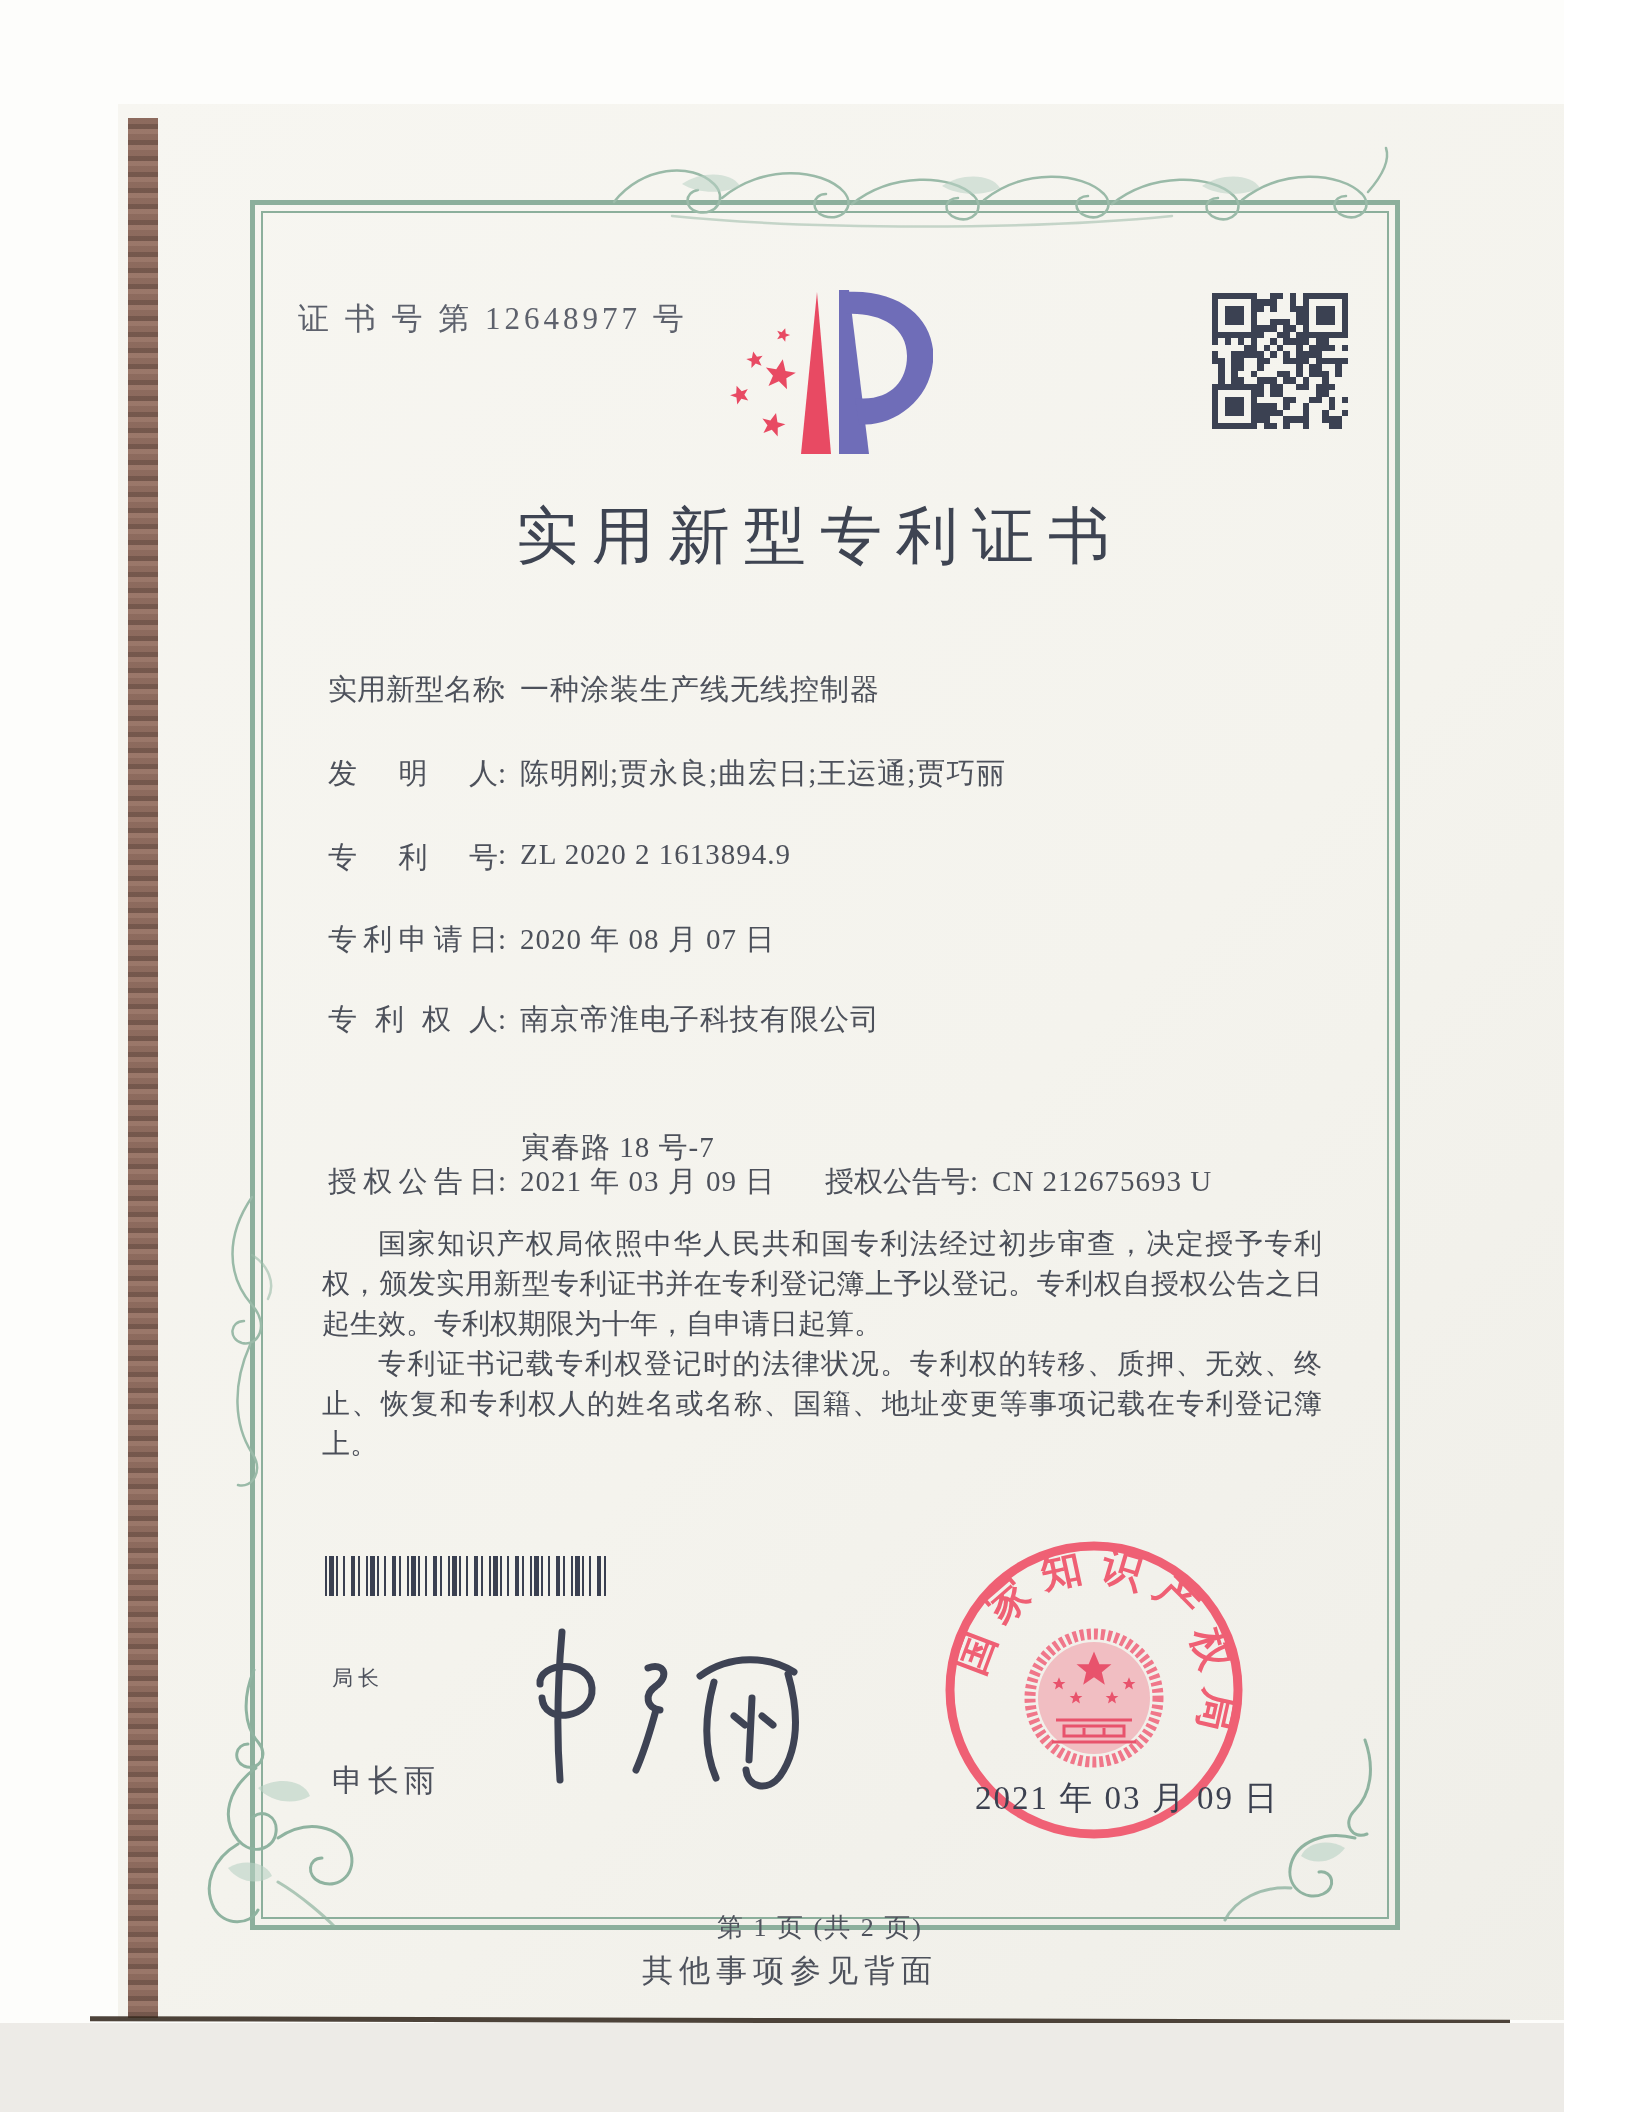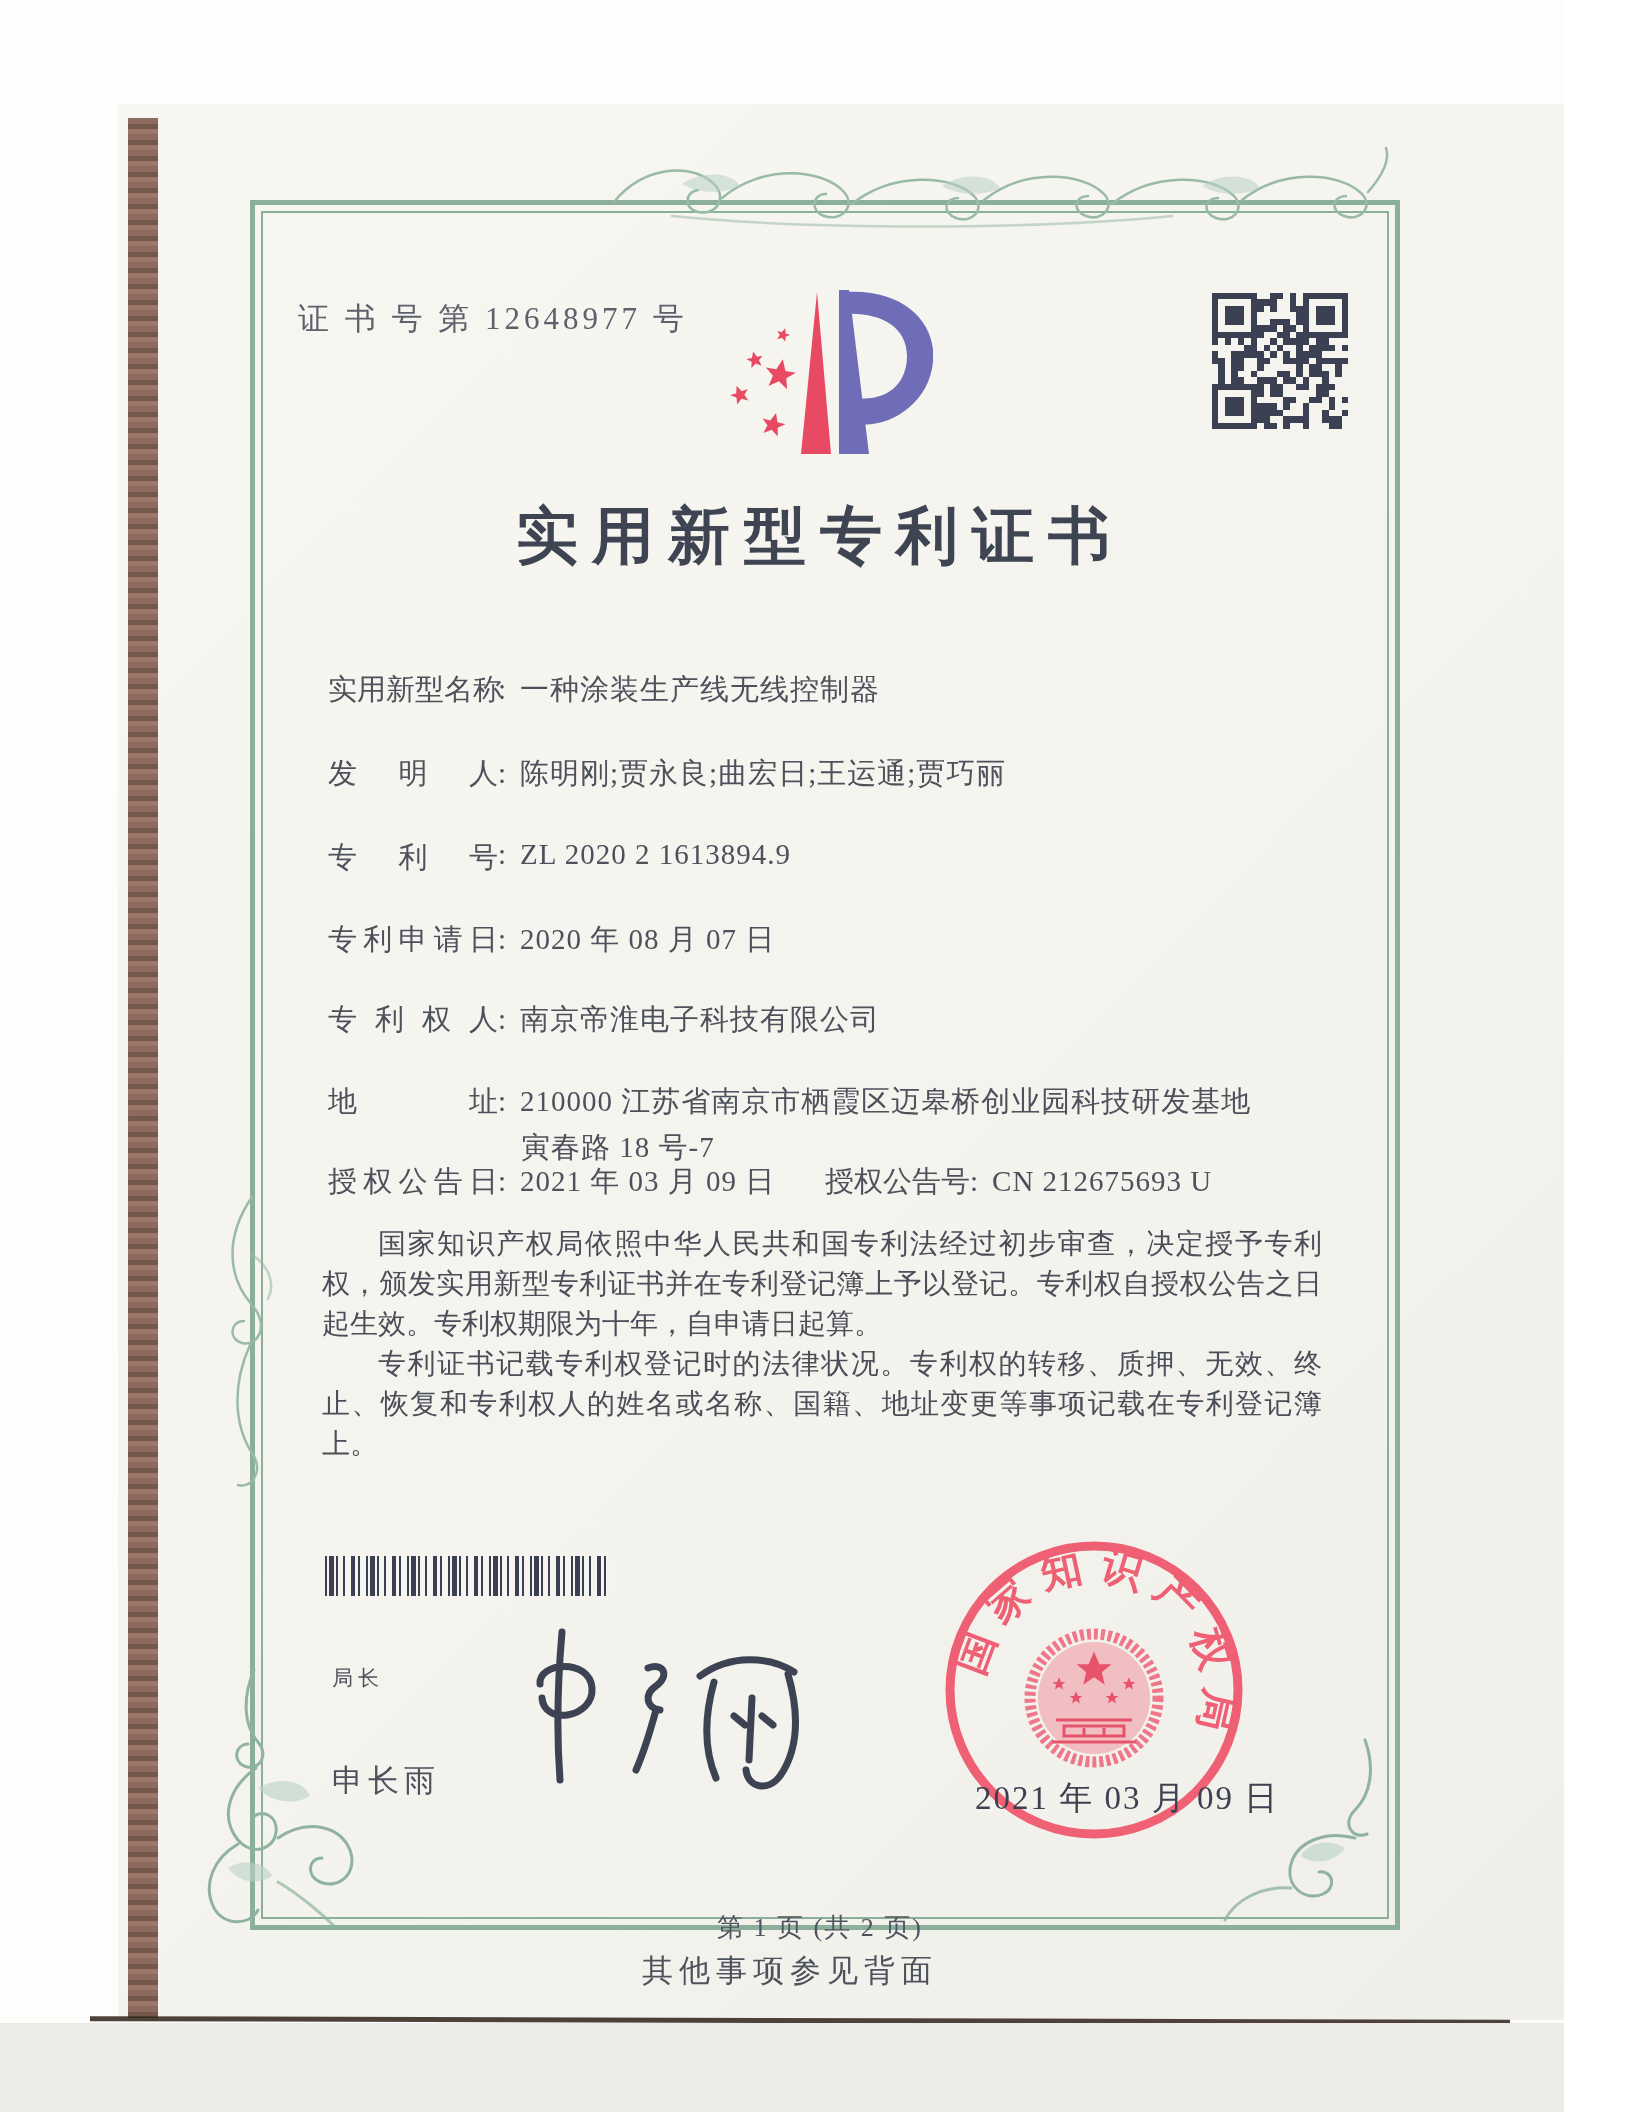--- a/index.html
+++ b/index.html
@@ -16,21 +16,21 @@
   .below-edge{position:absolute;left:0;top:2023px;width:1632px;height:89px;background:#edebe7;}
   
   .frame{position:absolute;left:250px;top:200px;width:1140px;height:1720px;
          border:5px solid #8caf9c;}
   .frame-inner{position:absolute;left:6px;top:6px;right:6px;bottom:6px;border:2px solid #8caf9c;}
   
   .orn{position:absolute;pointer-events:none;}
   
   .cert-no{position:absolute;left:298px;top:298px;font-size:31px;color:#5d616c;letter-spacing:4px;}
   .title{position:absolute;left:250px;top:494px;width:1140px;text-align:center;
-         font-size:62px;font-weight:bold;color:#3e4452;letter-spacing:14px;}
+         font-size:62px;font-weight:normal;color:#3e4452;letter-spacing:14px;}
   .frow{position:absolute;left:328px;width:1030px;font-size:29px;color:#4d515b;white-space:nowrap;}
   .flabel{display:inline-block;width:170px;text-align:justify;text-align-last:justify;vertical-align:top;}
   .fcolon{display:inline-block;margin-right:14px;}
   .fvalue{letter-spacing:1px;}
   .addr2{position:absolute;left:521px;top:1128px;font-size:29px;color:#4d515b;letter-spacing:1px;}
   .gcol2{position:absolute;left:497px;top:0;}
   .gcol2 .flabel2{display:inline-block;}
   .paras{position:absolute;left:322px;top:1224px;width:1000px;font-size:28px;line-height:40px;
          color:#4a4e58;text-align:justify;}
   .paras p{margin:0;text-indent:2em;}
@@ -392,23 +392,20 @@
   </div>
   <div class="frow" style="top:838px;">
     <span class="flabel">专利号</span><span class="fcolon">:</span><span class="fvalue">ZL 2020 2 1613894.9</span>
   </div>
   <div class="frow" style="top:920px;">
     <span class="flabel">专利申请日</span><span class="fcolon">:</span><span class="fvalue">2020 年 08 月 07 日</span>
   </div>
   <div class="frow" style="top:1000px;">
     <span class="flabel">专利权人</span><span class="fcolon">:</span><span class="fvalue">南京帝淮电子科技有限公司</span>
   </div>
-  <div class="frow" style="top:1082px;">
-    <span class="flabel">地址</span><span class="fcolon">:</span><span class="fvalue">210000 江苏省南京市栖霞区迈皋桥创业园科技研发基地</span>
-  </div>
   <div class="addr2">寅春路 18 号-7</div>
   <div class="frow" style="top:1162px;">
     <span class="flabel">授权公告日</span><span class="fcolon">:</span><span class="fvalue">2021 年 03 月 09 日</span>
     <span class="gcol2">
       <span class="flabel2">授权公告号</span><span class="fcolon">:</span><span class="fvalue">CN 212675693 U</span>
     </span>
   </div>
 
   <div class="paras">
     <p>国家知识产权局依照中华人民共和国专利法经过初步审查，决定授予专利权，颁发实用新型专利证书并在专利登记簿上予以登记。专利权自授权公告之日起生效。专利权期限为十年，自申请日起算。</p>

